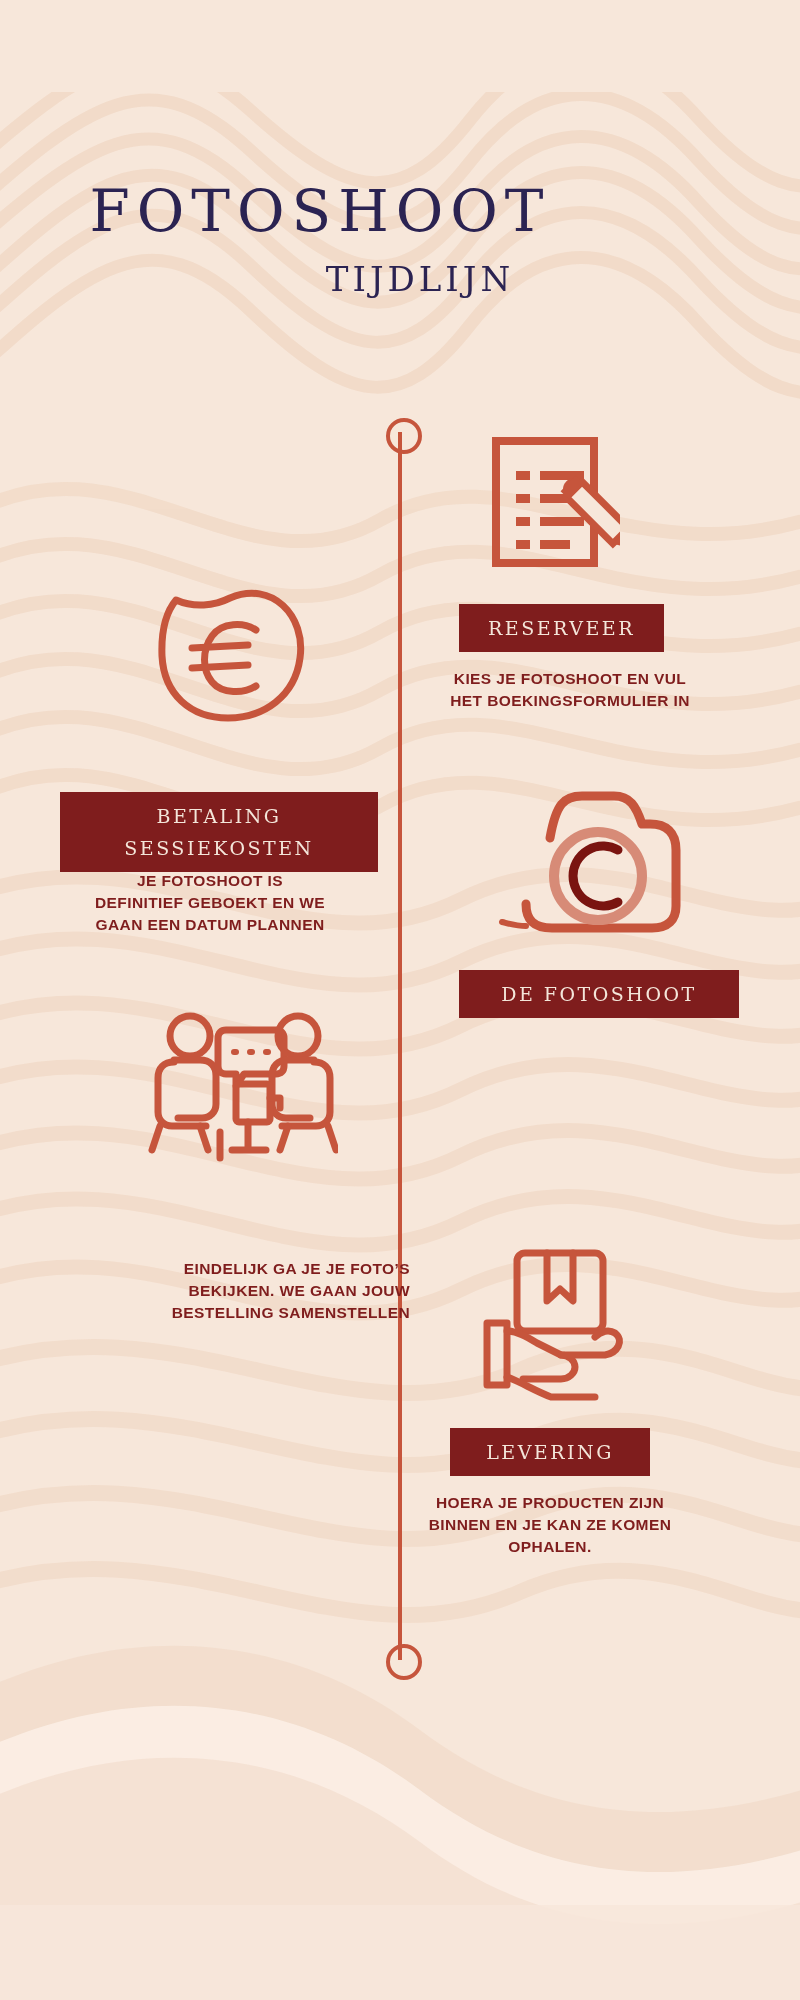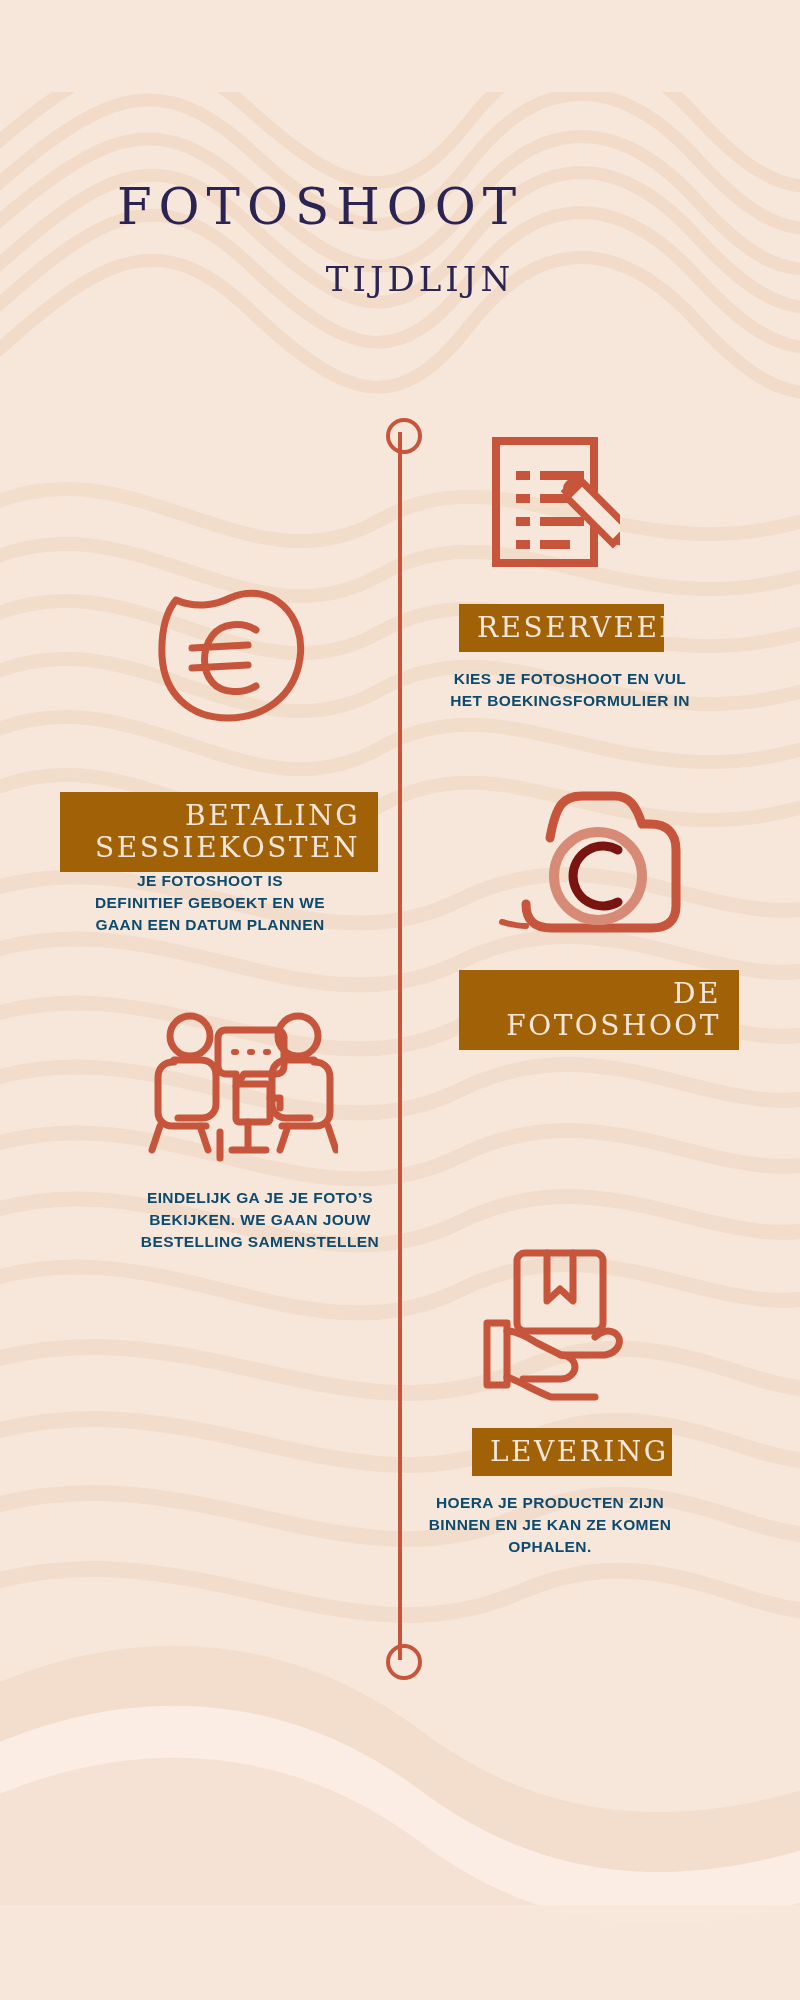--- a/index.html
+++ b/index.html
@@ -18,21 +18,21 @@
   }
   .bg-layer{position:absolute;inset:0;width:800px;height:2000px;}
   .content{position:absolute;inset:0;width:800px;height:2000px;}
 
   
   .title{
     position:absolute;top:182px;left:0;width:640px;
     text-align:center;
     font-family:"DejaVu Serif",serif;
     font-weight:400;
-    font-size:50px;
+    font-size:58px;
     letter-spacing:7px;
     color:#2b2352;
     line-height:1;
   }
   .subtitle{
     position:absolute;top:262px;left:0;width:800px;
     text-align:center;
     font-family:"DejaVu Serif",serif;
     font-weight:400;
     font-size:34px;
@@ -57,35 +57,35 @@
     background:transparent;
     left:386px;
   }
   .node.top{top:418px;}
   .node.bottom{top:1644px;}
   .icon-box{position:absolute;}
   .icon-box svg{display:block;}
 
   .badge{
     position:absolute;
-    background:#a16207;
+    background:#7f1d1d;
     color:#f4e6da;
     font-family:"DejaVu Serif",serif;
     font-weight:400;
     letter-spacing:2.5px;
-    font-size:28px;
+    font-size:19px;
     line-height:32px;
     padding:8px 18px;
     box-sizing:border-box;
-    text-align:right;
+    text-align:center;
     white-space:pre-line;
   }
   .desc{
     position:absolute;
-    color:#0c4a6e;
+    color:#7f1d1d;
     font-family:"Liberation Sans",sans-serif;
     font-weight:bold;
     font-size:15.5px;
     letter-spacing:0.4px;
     line-height:22px;
     text-align:center;
     white-space:pre-line;
   }
 
   
@@ -223,37 +223,37 @@
           <path d="M166,54 C 176,54 182,60 182,70 L182,104 C 182,112 176,118 168,118 L134,118"></path>
           <path d="M180,118 L188,142 M140,118 L132,142"></path>
 
           <rect x="88" y="76" width="34" height="38" rx="3"></rect>
           <path d="M122,90 L132,90 L132,100"></path>
           <path d="M100,114 L100,140 M84,142 L118,142"></path>
           <path d="M72,124 L72,150"></path>
         </g>
       </svg>
     </div>
-    <div class="desc l-desc" style="left:110px;top:1187px;width:300px;">EINDELIJK GA JE JE FOTO’S
+    <div class="desc l-desc" style="left:110px;top:1258px;width:300px;text-align:right;">EINDELIJK GA JE JE FOTO’S
 BEKIJKEN. WE GAAN JOUW
 BESTELLING SAMENSTELLEN</div>
 
     <div class="icon-box" style="left:465px;top:1245px;">
       <svg width="200" height="160" viewBox="0 0 200 160">
         <g fill="none" stroke="#c6553c" stroke-width="7" stroke-linecap="round" stroke-linejoin="round">
           <rect x="52" y="8" width="86" height="78" rx="8"></rect>
           <path d="M82,8 L82,56 L95,44 L108,56 L108,8"></path>
 
           <path d="M22,78 L42,78 L42,140 L22,140 Z"></path>
           <path d="M42,86 C 52,86 62,92 72,98 L96,110 C 104,110 110,116 110,122
                    C 110,128 104,134 96,134 L58,134"></path>
           <path d="M96,110 L140,110 C 152,108 160,96 150,88 C 144,84 136,86 130,92"></path>
           <path d="M42,132 C 54,136 70,146 86,152 L130,152"></path>
         </g>
       </svg>
     </div>
-    <div class="badge r-badge" style="left:472px;top:1428px;width:200px;">LEVERING</div>
+    <div class="badge r-badge" style="left:450px;top:1428px;width:200px;">LEVERING</div>
     <div class="desc r-desc" style="left:400px;top:1492px;width:300px;">HOERA JE PRODUCTEN ZIJN
 BINNEN EN JE KAN ZE KOMEN
 OPHALEN.</div>
 
   </div>
 </div>
 
 </body></html>

